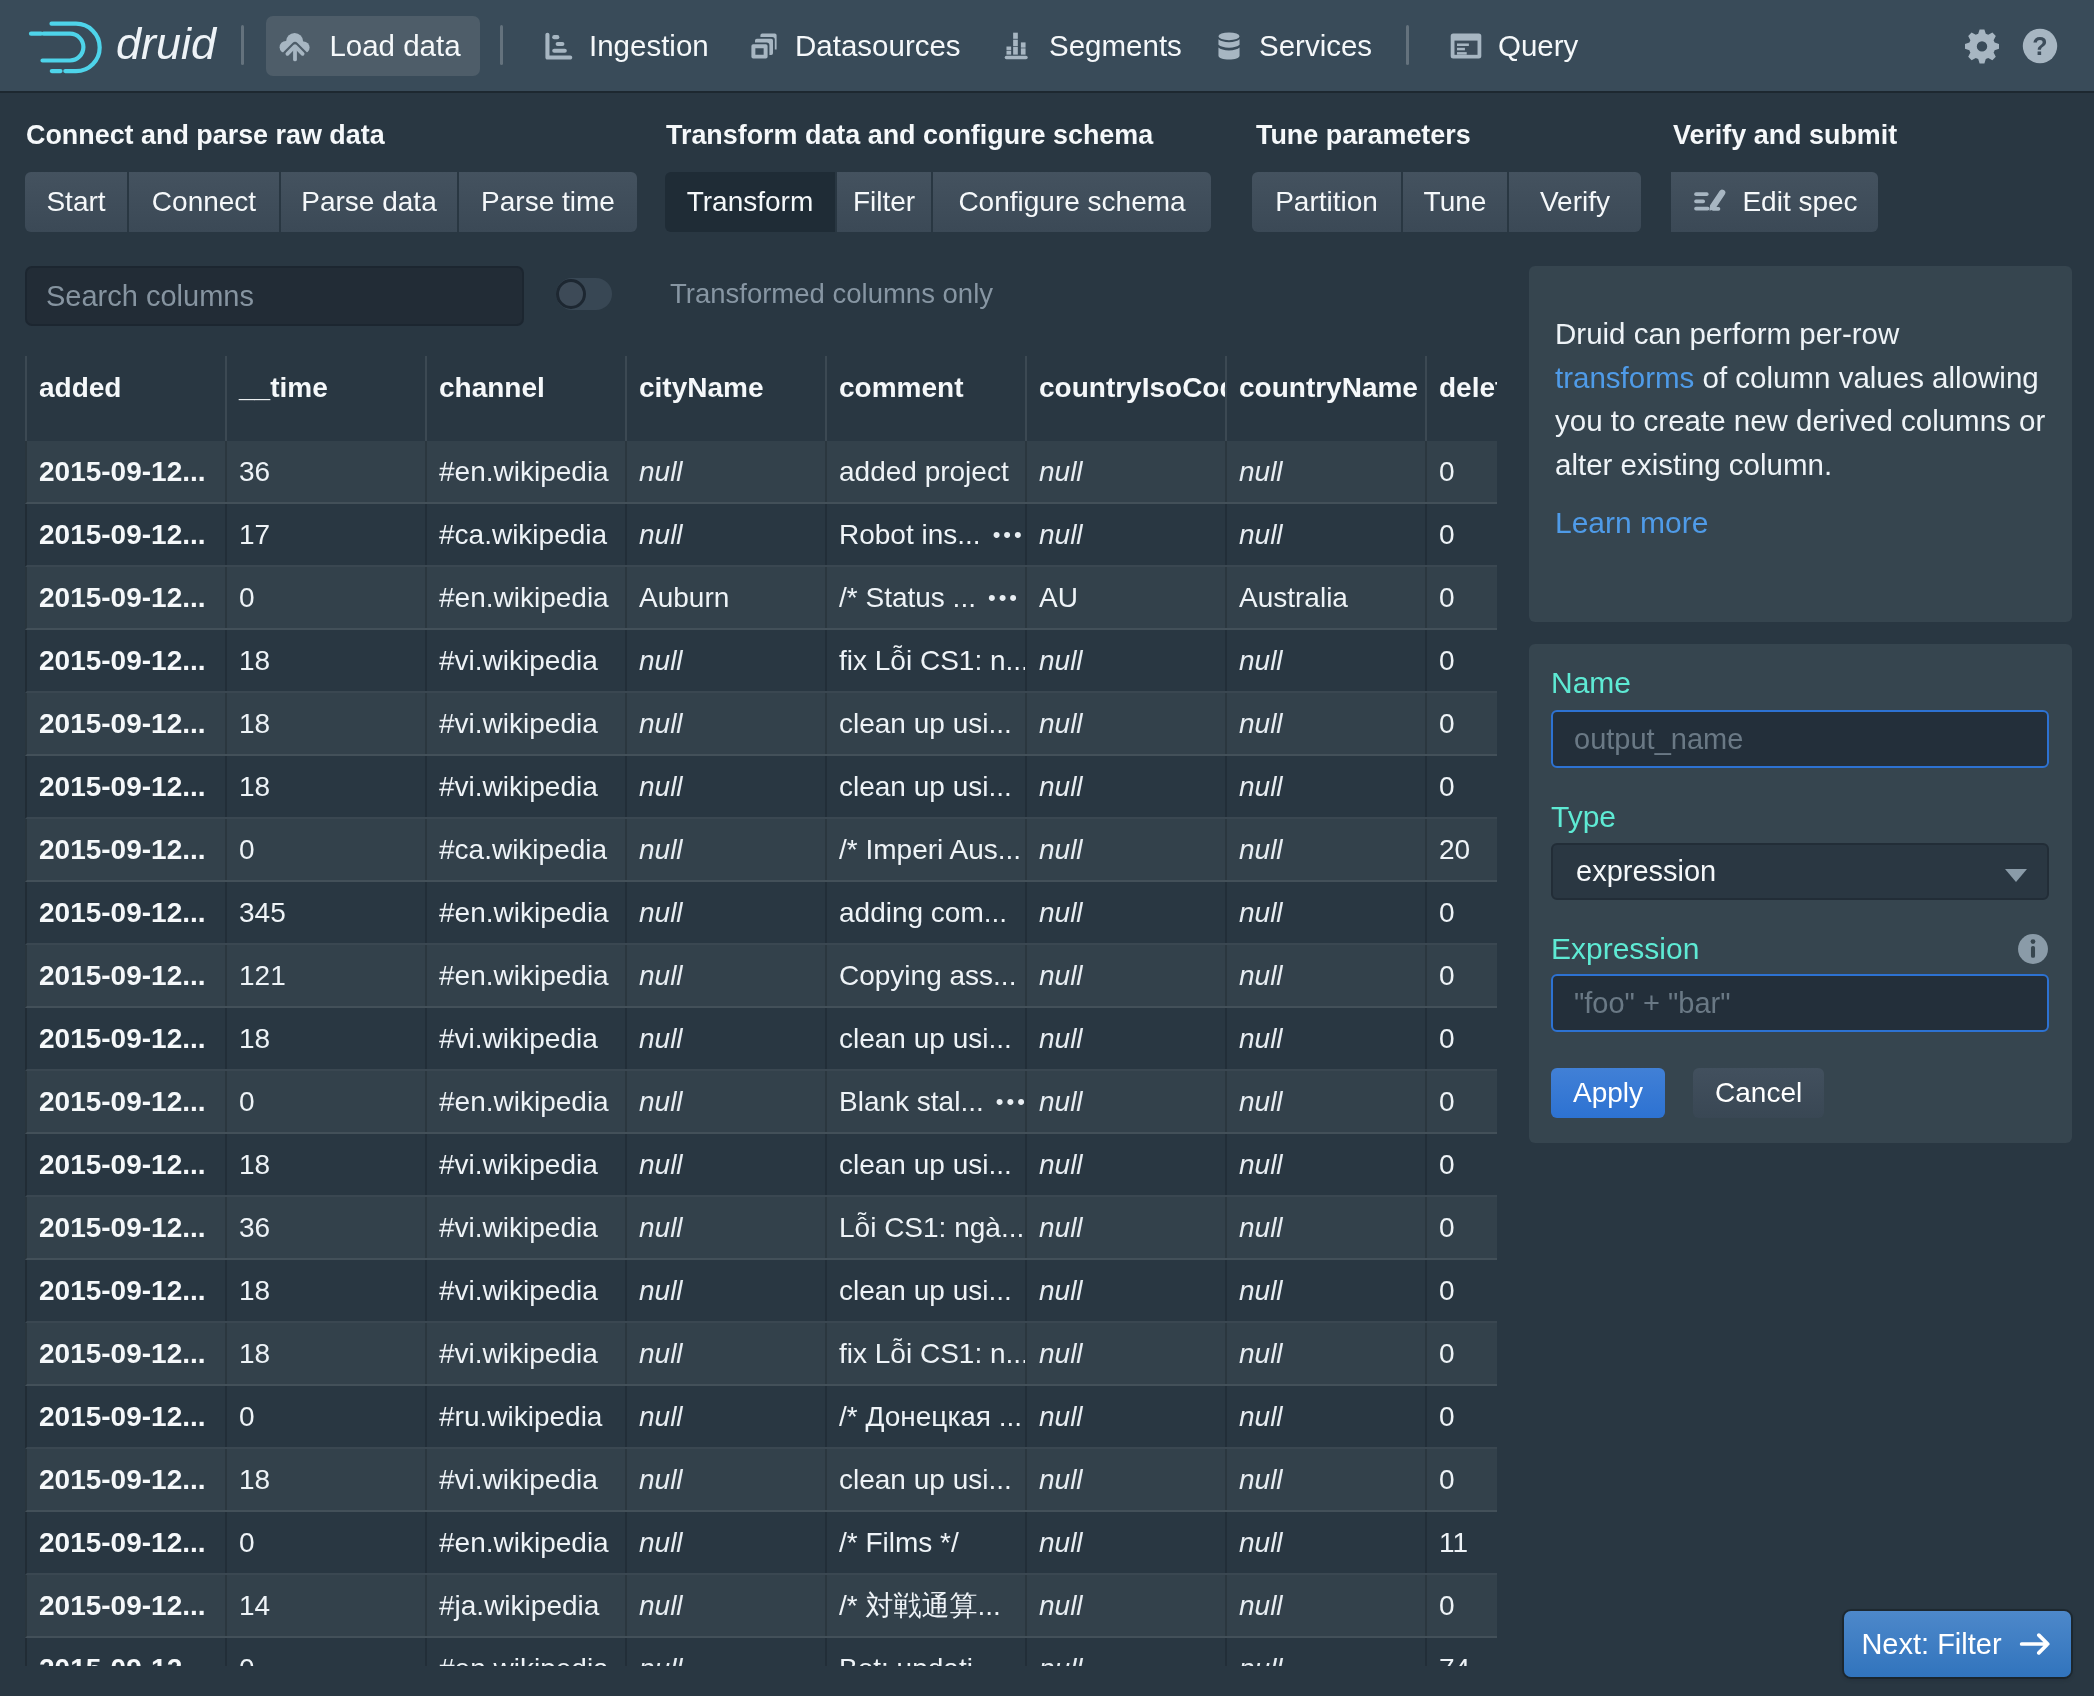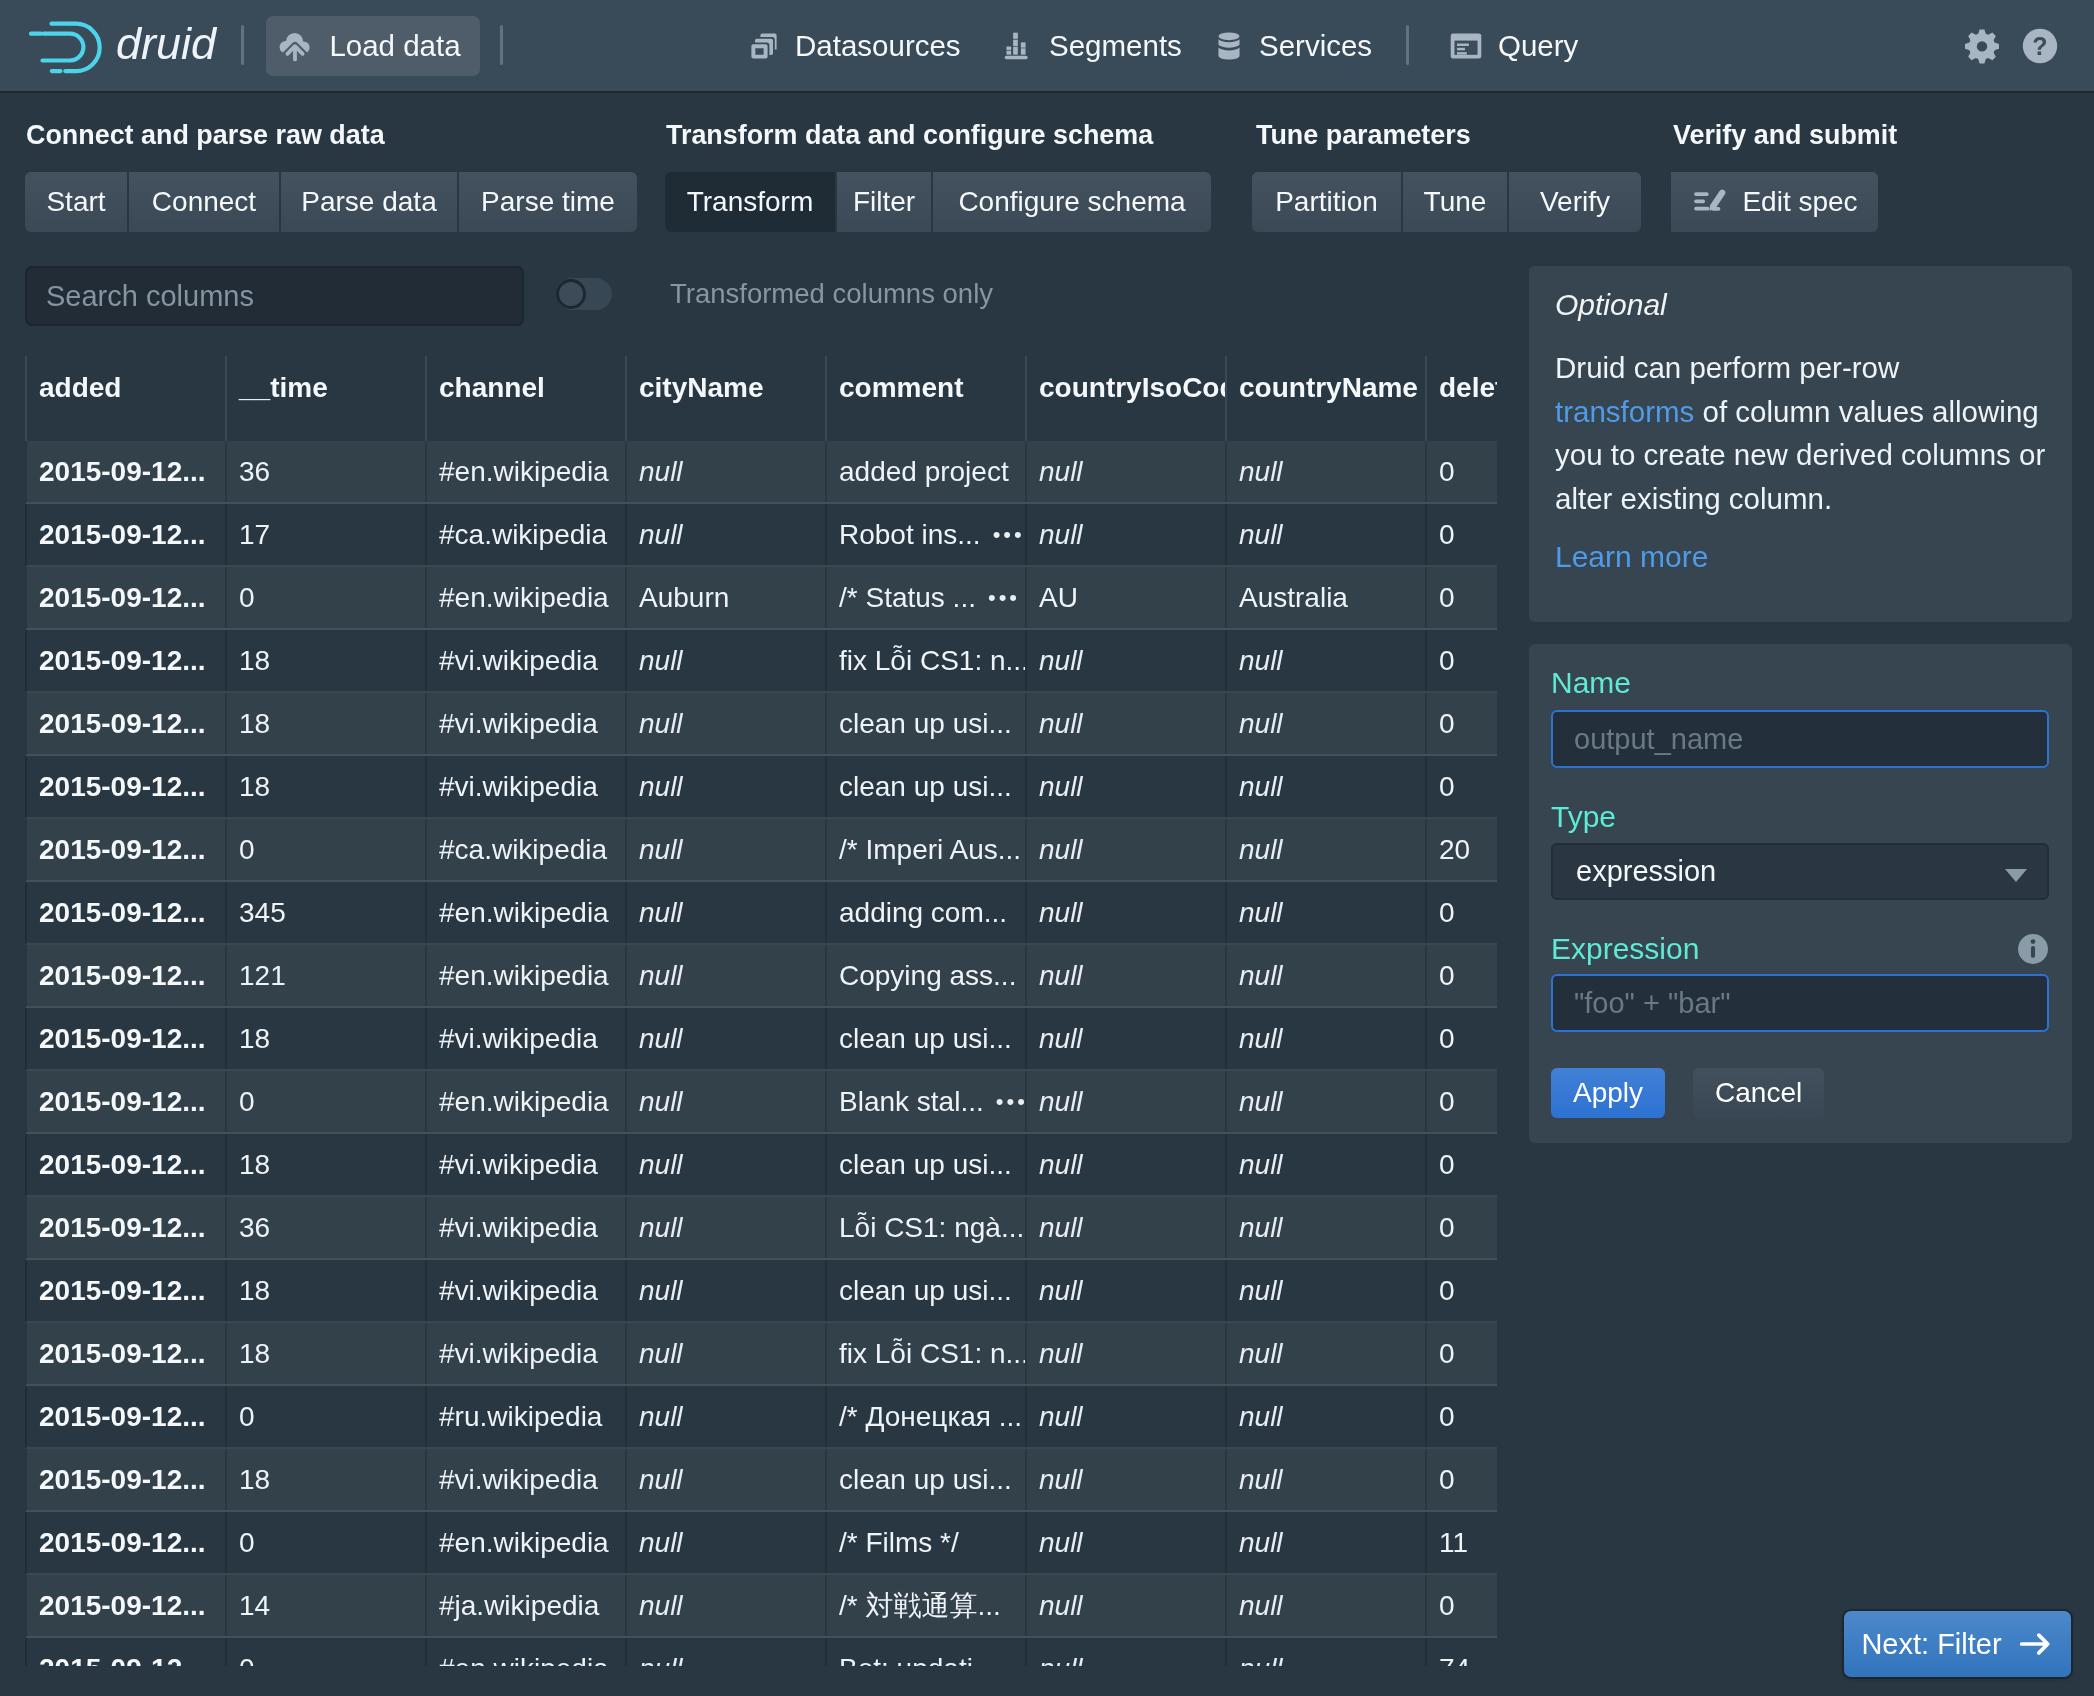--- a/index.html
+++ b/index.html
@@ -78,20 +78,29 @@
           <path d="M5.6 14.2 10 9.8 14.4 14.2"></path>
           <path d="M10 10.5 V17"></path>
         </g>
         <g stroke="#a7b6c2" stroke-width="1.9" fill="none" stroke-linecap="round" stroke-linejoin="round">
           <path d="M6.2 13.9 10 10.1 13.8 13.9"></path>
           <path d="M10 11 V16.7"></path>
         </g>
       </svg>
       <span>Load data</span>
     </div>
+  <div class="navitem" style="left:542px">
+      <svg width="34" height="34" viewBox="0 0 20 20" fill="#a7b6c2">
+        <path d="M3.2 2.2c.7 0 1.2.5 1.2 1.2v12.2h12.2c.7 0 1.2.5 1.2 1.2s-.5 1.2-1.2 1.2H3.2c-.7 0-1.2-.5-1.2-1.2V3.4c0-.7.5-1.2 1.2-1.2z"></path>
+        <rect x="6" y="3.6" width="4.2" height="2.4" rx="1.2"></rect>
+        <rect x="8" y="7.6" width="5.2" height="2.4" rx="1.2"></rect>
+        <rect x="6" y="11.6" width="8.6" height="2.4" rx="1.2"></rect>
+      </svg>
+      <span>Ingestion</span>
+    </div>
   <div class="navitem" style="left:746px">
       <svg width="36" height="36" viewBox="0 0 20 20" fill="#a7b6c2">
         <path d="M17 3h-7a1 1 0 0 0-1 1v1h6.5A1.5 1.5 0 0 1 17 6.5V12h1V4a1 1 0 0 0-1-1z" transform="translate(-1,0)"></path>
         <path d="M16 6H8a1 1 0 0 0-1 1v1h6.5A1.5 1.5 0 0 1 15 9.5V15h1a1 1 0 0 0 1-1V7a1 1 0 0 0-1-1z" transform="translate(-2,0)"></path>
         <path d="M11 9H4a1 1 0 0 0-1 1v6a1 1 0 0 0 1 1h7a1 1 0 0 0 1-1v-6a1 1 0 0 0-1-1zm-1.2 2.2v3.6H5.2v-3.6h4.6z"></path>
       </svg>
       <span>Datasources</span>
     </div>
   <div class="navitem" style="left:1000px">
       <svg width="36" height="36" viewBox="0 0 20 20" fill="#a7b6c2">
@@ -382,21 +391,20 @@
       <div class="td">#en.wikipedia</div>
       <div class="td null">null</div>
       <div class="td">Bot: updati... <span class="dots">•••</span></div>
       <div class="td null">null</div>
       <div class="td null">null</div>
       <div class="td">74</div>
     </div>
 </div>
 <div class="panel">
   <div class="callout">
-    <div class="t">Optional</div>
     <p>Druid can perform per-row<br><span class="link">transforms</span> of column values allowing<br>you to create new derived columns or<br>alter existing column.</p>
     <span class="link lm">Learn more</span>
   </div>
   <div class="card">
     <div class="flabel">Name</div>
     <div class="finput">output_name</div>
     <div class="fgap"></div>
     <div class="flabel">Type</div>
     <div class="fselect">expression<div class="caret"></div></div>
     <div class="fgap"></div>

